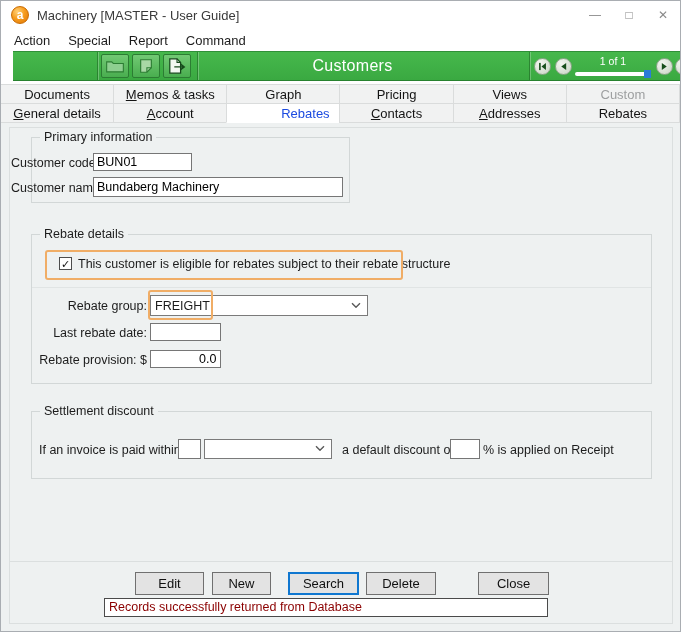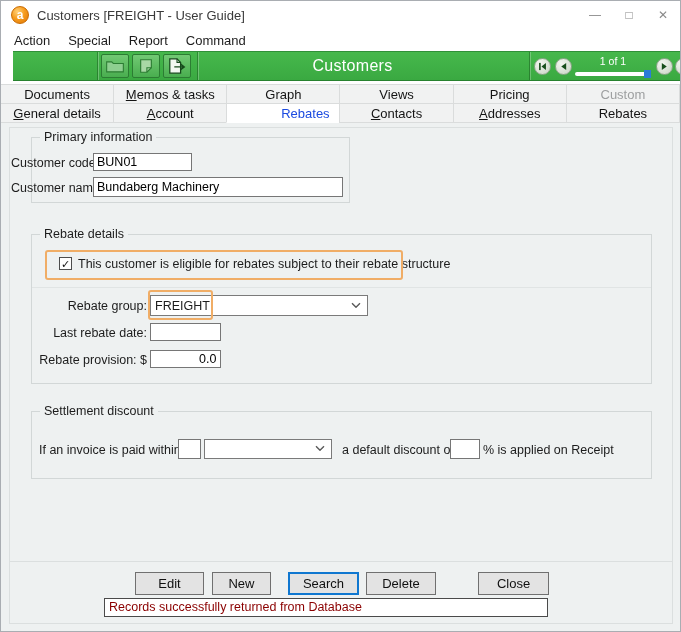--- a/index.html
+++ b/index.html
@@ -83,21 +83,21 @@
                padding-left:4px; white-space:nowrap; overflow:hidden; }
   svg { display:block; }
 </style>
 </head>
 <body>
 
 <div class="window">
 
   <div class="titlebar">
     <div class="app-icon">a</div>
-    <div class="title-text">Customers [FREIGHT - User Guide]</div>
+    <div class="title-text">Machinery [MASTER - User Guide]</div>
     <div class="win-controls">
       <div class="win-btn">—</div>
       <div class="win-btn">□</div>
       <div class="win-btn">✕</div>
     </div>
   </div>
 
   <div class="menubar">
     <div class="menu-item">Action</div>
     <div class="menu-item">Special</div>
@@ -161,22 +161,22 @@
           <rect x="7" y="1" width="1.8" height="8" fill="#174e1b"></rect>
         </svg>
     </div>
   </div>
 
   <div class="tab-gap"></div>
   <div class="tabstrip">
     <div class="tab">Documents</div>
     <div class="tab"><u>M</u>emos &amp; tasks</div>
     <div class="tab">Graph</div>
+    <div class="tab">Pricing</div>
     <div class="tab">Views</div>
-    <div class="tab">Pricing</div>
     <div class="tab disabled">Custom</div>
     <div class="tab"><u>G</u>eneral details</div>
     <div class="tab"><u>A</u>ccount</div>
     <div class="tab active">Rebates</div>
     <div class="tab"><u>C</u>ontacts</div>
     <div class="tab"><u>A</u>ddresses</div>
     <div class="tab">Rebates</div>
   </div>
 
   <div class="content">

